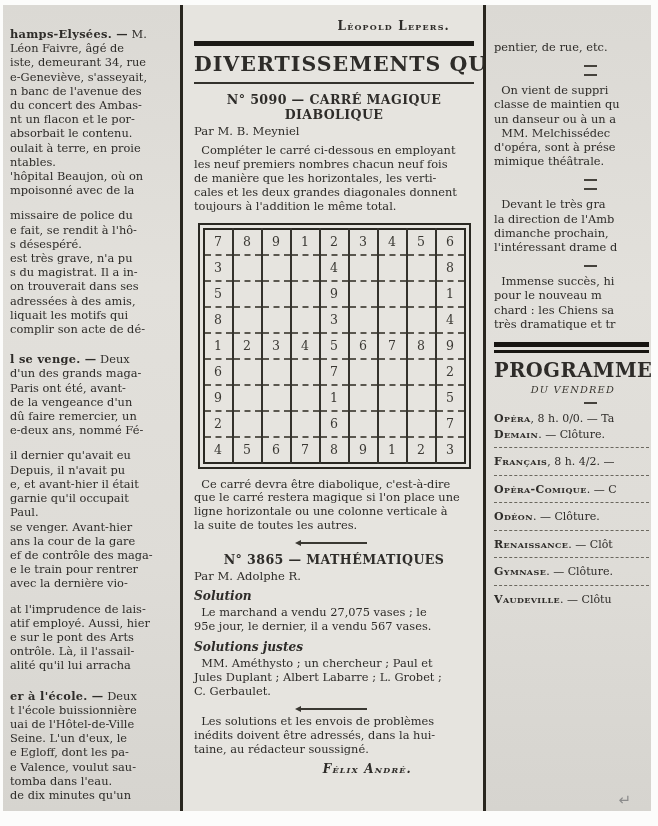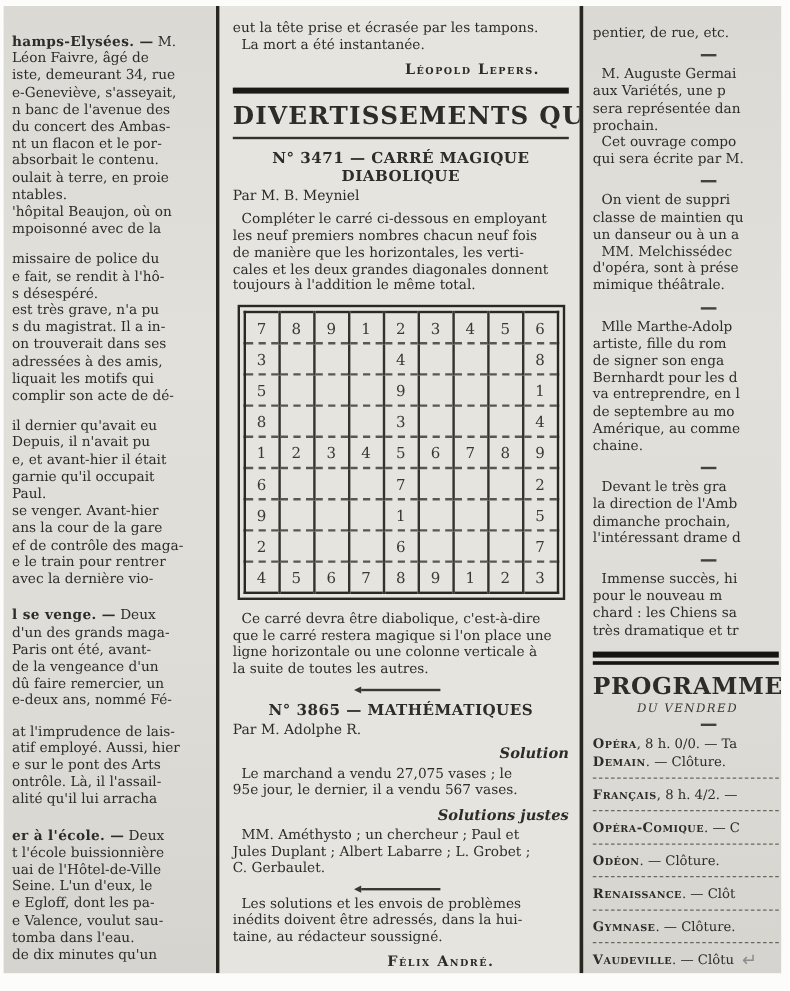--- a/index.html
+++ b/index.html
@@ -12,37 +12,37 @@
   }
   .scan {
     position: absolute; left: 3px; top: 5px; width: 648px; height: 806px;
     background: linear-gradient(180deg, #dbd9d4 0%, #e2e0db 35%, #dedcd7 70%, #d6d4cf 100%);
     display: flex; overflow: hidden;
   }
   .vrule { width: 3px; background: #29261f; }
   .col { overflow: hidden; }
   .col-left  { width: 177px; padding: 22px 18px 0 7px; }
   .col-center{ width: 300px; padding: 12px 9px 0 11px; background: #e6e4df; }
-  .col-right { flex: 1; padding: 15px 2px 0 8px; }
+  .col-right { flex: 1; padding: 35px 2px 0 8px; }
 
   
   .frag { font-size: 11.4px; line-height: 14.2px; white-space: pre-line; margin: 0 0 11px; }
   .frag b { font-weight: 700; letter-spacing: .3px; }
   .dash-sep { width: 13px; height: 2px; background: #45423c; margin: 7px 0 7px 58%; }
 
   
   .c-body { font-size: 11.4px; line-height: 13.9px; text-align: justify; white-space: pre-line; margin: 0 0 6px; }
   .sig { font-variant: small-caps; letter-spacing: 1.2px; text-align: right; font-size: 12px; margin: 2px 24px 2px 0; font-weight: 600; }
-  .sig2 { margin-right: 62px; }
+  .sig2 { margin-right: 62px; font-style: italic; }
   .bar { height: 5px; background: #1c1a16; margin: 8px 0 6px; }
   .thin-rule { height: 2px; background: #33312c; margin: 6px 0 4px; }
   .divert { font-size: 20.5px; font-weight: 700; letter-spacing: 1px; text-align: center; margin: 3px 0 2px; white-space: nowrap; }
   .puz-title { font-size: 12.6px; font-weight: 700; text-align: center; letter-spacing: .4px; margin: 8px 0 2px; }
   .byline { text-align: left; font-size: 11.6px; margin: 1px 0 6px; }
-  .ital { font-style: italic; font-weight: 700; text-align: right; font-size: 12.2px; margin: 5px 0 3px; }
+  .ital { font-style: italic; font-weight: 700; text-align: left; font-size: 12.2px; margin: 5px 0 3px; }
   .short-rule { width: 66px; height: 2px; background: #3a3832; margin: 9px auto 5px; position: relative; }
   .short-rule::before { content:""; position: absolute; left: -6px; top: -2px; border-top: 3px solid transparent; border-bottom: 3px solid transparent; border-right: 6px solid #3a3832; }
 
   .msq-wrap { border: 2px solid #2a2822; padding: 3px; width: -moz-fit-content; width: fit-content; margin: 9px auto 9px; }
   table.msq { border-collapse: collapse; border: 2px solid #2a2822; }
   table.msq td {
     width: 29px; height: 26px; text-align: center; font-size: 12.5px; color: #3a3833;
     border-right: 2px solid #34322c; border-bottom: 2px dashed #5a574f;
   }
   table.msq tr td:last-child { border-right: none; }
@@ -79,63 +79,61 @@
 mpoisonné avec de la</p>
         <p class="frag">missaire de police du
 e fait, se rendit à l'hô-
 s désespéré.
 est très grave, n'a pu
 s du magistrat. Il a in-
 on trouverait dans ses
 adressées à des amis,
 liquait les motifs qui
 complir son acte de dé-</p>
+        <p class="frag" style="margin-top: 16px;"><b>l se venge. —</b> Deux
+d'un des grands maga-
+Paris ont été, avant-
+de la vengeance d'un
+dû faire remercier, un
+e-deux ans, nommé Fé-</p>
         <p class="frag">il dernier qu'avait eu
 Depuis, il n'avait pu
 e, et avant-hier il était
 garnie qu'il occupait
 Paul.
 se venger. Avant-hier
 ans la cour de la gare
 ef de contrôle des maga-
 e le train pour rentrer
 avec la dernière vio-</p>
-        <p class="frag" style="margin-top: 16px;"><b>l se venge. —</b> Deux
-d'un des grands maga-
-Paris ont été, avant-
-de la vengeance d'un
-dû faire remercier, un
-e-deux ans, nommé Fé-</p>
         <p class="frag">at l'imprudence de lais-
 atif employé. Aussi, hier
 e sur le pont des Arts
 ontrôle. Là, il l'assail-
 alité qu'il lui arracha</p>
         <p class="frag" style="margin-top: 16px;"><b>er à l'école. —</b> Deux
 t l'école buissionnière
 uai de l'Hôtel-de-Ville
 Seine. L'un d'eux, le
 e Egloff, dont les pa-
 e Valence, voulut sau-
 tomba dans l'eau.
 de dix minutes qu'un</p>
         <p class="frag">ét arrêté et conduit au</p>
       </div>
 
     <div class="vrule"></div>
 
     <div class="col col-center">
-      <p class="c-body">eut la tête prise et écrasée par les tampons.
-&nbsp;&nbsp;La mort a été instantanée.</p>
       <div class="sig">Léopold Lepers.</div>
       <div class="bar"></div>
       <div class="divert">DIVERTISSEMENTS QUOTIDIENS</div>
       <div class="thin-rule"></div>
 
-      <div class="puz-title">N° 3471 — CARRÉ MAGIQUE DIABOLIQUE</div>
+      <div class="puz-title">N° 5090 — CARRÉ MAGIQUE DIABOLIQUE</div>
       <div class="byline">Par M. B. Meyniel</div>
       <p class="c-body">&nbsp;&nbsp;Compléter le carré ci-dessous en employant
 les neuf premiers nombres chacun neuf fois
 de manière que les horizontales, les verti-
 cales et les deux grandes diagonales donnent
 toujours à l'addition le même total.</p>
 
       <div class="msq-wrap">
         <table class="msq">
           <tbody>
@@ -265,42 +263,28 @@
       <div class="sig sig2">Félix André.</div>
 
     </div>
 
     <div class="vrule"></div>
 
     <div class="col col-right">
       <div>
           <p class="frag">pentier, de rue, etc.</p>
           <div class="dash-sep"></div>
-          <p class="frag">&nbsp;&nbsp;M. Auguste Germai
-aux Variétés, une p
-sera représentée dan
-prochain.
-&nbsp;&nbsp;Cet ouvrage compo
-qui sera écrite par M.</p>
           <div class="dash-sep"></div>
           <p class="frag">&nbsp;&nbsp;On vient de suppri
 classe de maintien qu
 un danseur ou à un a
 &nbsp;&nbsp;MM. Melchissédec
 d'opéra, sont à prése
 mimique théâtrale.</p>
           <div class="dash-sep"></div>
-          <p class="frag">&nbsp;&nbsp;Mlle Marthe-Adolp
-artiste, fille du rom
-de signer son enga
-Bernhardt pour les d
-va entreprendre, en l
-de septembre au mo
-Amérique, au comme
-chaine.</p>
           <div class="dash-sep"></div>
           <p class="frag">&nbsp;&nbsp;Devant le très gra
 la direction de l'Amb
 dimanche prochain,
 l'intéressant drame d</p>
           <div class="dash-sep"></div>
           <p class="frag">&nbsp;&nbsp;Immense succès, hi
 pour le nouveau m
 chard : les Chiens sa
 très dramatique et tr</p>

